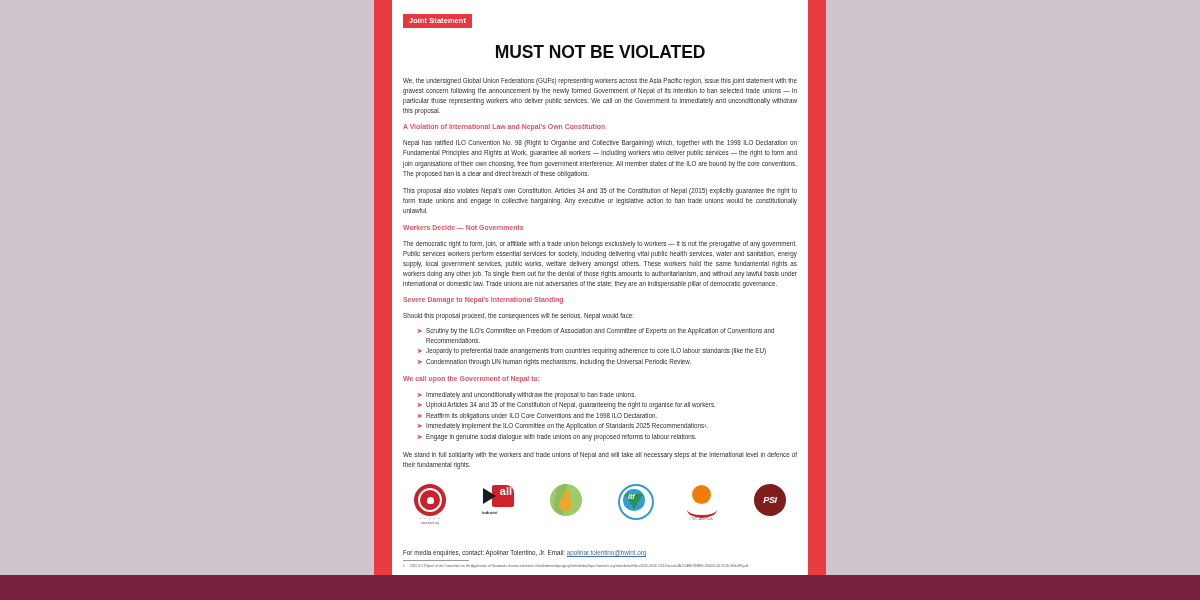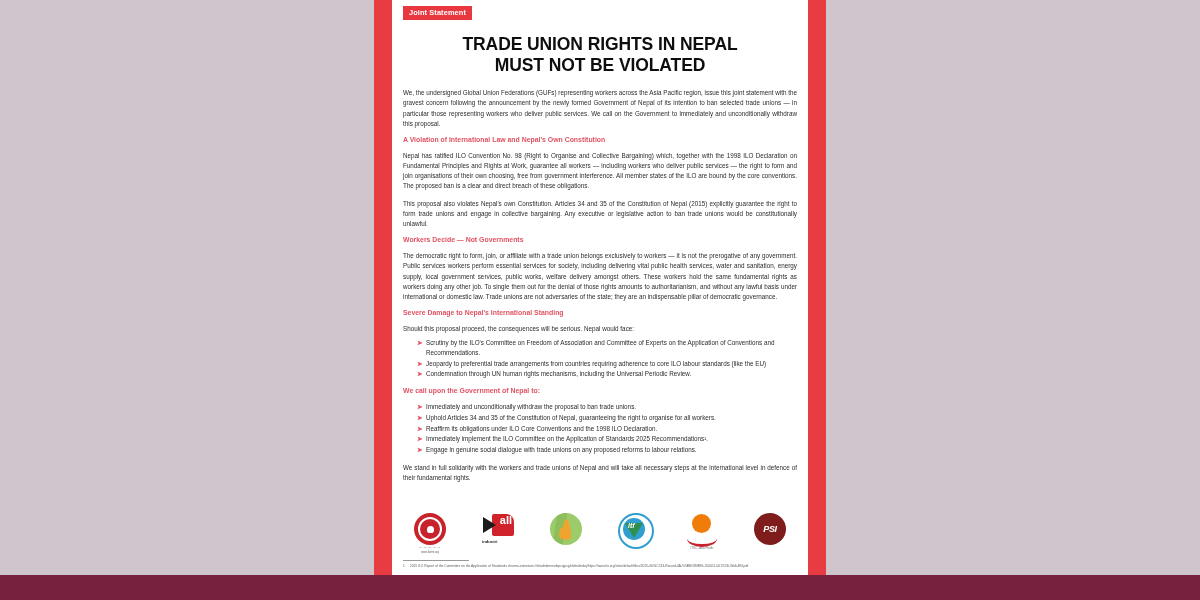--- a/index.html
+++ b/index.html
@@ -44,21 +44,21 @@
 
   
   #page {
     position: absolute;
     left: 392px;
     top: 0;
     width: 416px;
     height: 576px;
     background: #ffffff;
     box-sizing: border-box;
-    padding: 1px 11px 0 11px;
+    padding: 9px 11px 0 11px;
     overflow: hidden;
   }
 
   
   #badge {
     display: inline-block;
     background: #e8373f;
     color: #ffffff;
     font-size: 7.4px;
     font-weight: bold;
@@ -125,21 +125,21 @@
     font-weight: bold;
     line-height: 1.6;
   }
 
   
   #logos {
     display: flex;
     justify-content: center;
     align-items: flex-start;
     gap: 26px;
-    margin: 30px 0 0 0;
+    margin: 14px 0 0 0;
     height: 50px;
   }
   .logo {
     width: 42px;
     display: flex;
     flex-direction: column;
     align-items: center;
   }
   .logo .mark {
     width: 32px;
@@ -315,21 +315,20 @@
 <div id="viewport">
 
   <div id="band-left" class="side-band"></div>
   <div id="band-right" class="side-band"></div>
 
   <div id="page">
 
     <span id="badge">Joint Statement</span>
 
     <h1 id="title">
-      <span class="line">TRADE UNION RIGHTS IN NEPAL</span>
       <span class="line">MUST NOT BE VIOLATED</span>
     </h1>
 
     <p class="para" id="intro">We, the undersigned Global Union Federations (GUFs) representing workers across the Asia Pacific region, issue this joint statement with the gravest concern following the announcement by the newly formed Government of Nepal of its intention to ban selected trade unions — in particular those representing workers who deliver public services. We call on the Government to immediately and unconditionally withdraw this proposal.</p>
 
     <h2 class="section-heading">A Violation of International Law and Nepal's Own Constitution</h2>
     <p class="para">Nepal has ratified ILO Convention No. 98 (Right to Organise and Collective Bargaining) which, together with the 1998 ILO Declaration on Fundamental Principles and Rights at Work, guarantee all workers — including workers who deliver public services  — the right to form and join organisations of their own choosing, free from government interference. All member states of the ILO are bound by the core conventions. The proposed ban is a clear and direct breach of these obligations.</p>
     <p class="para">This proposal also violates Nepal's own Constitution. Articles 34 and 35 of the Constitution of Nepal (2015) explicitly guarantee the right to form trade unions and engage in collective bargaining. Any executive or legislative action to ban trade unions would be constitutionally unlawful.</p>
 
     <h2 class="section-heading">Workers Decide — Not Governments</h2>

